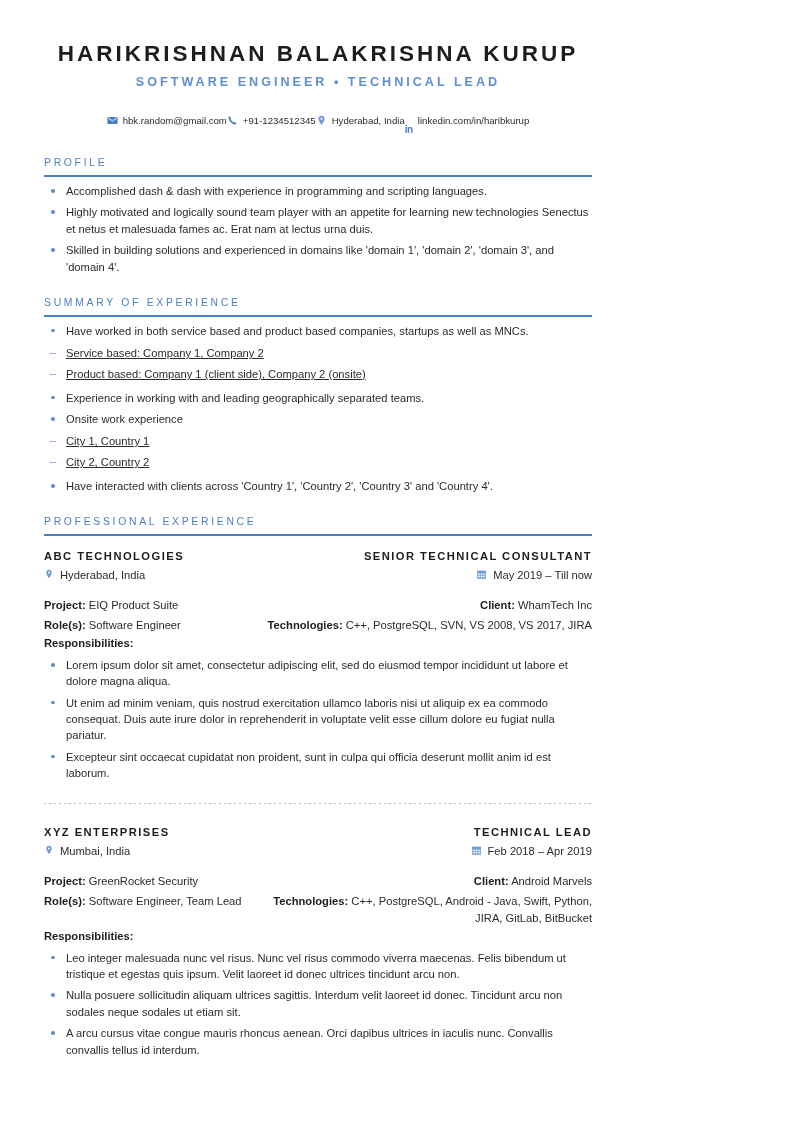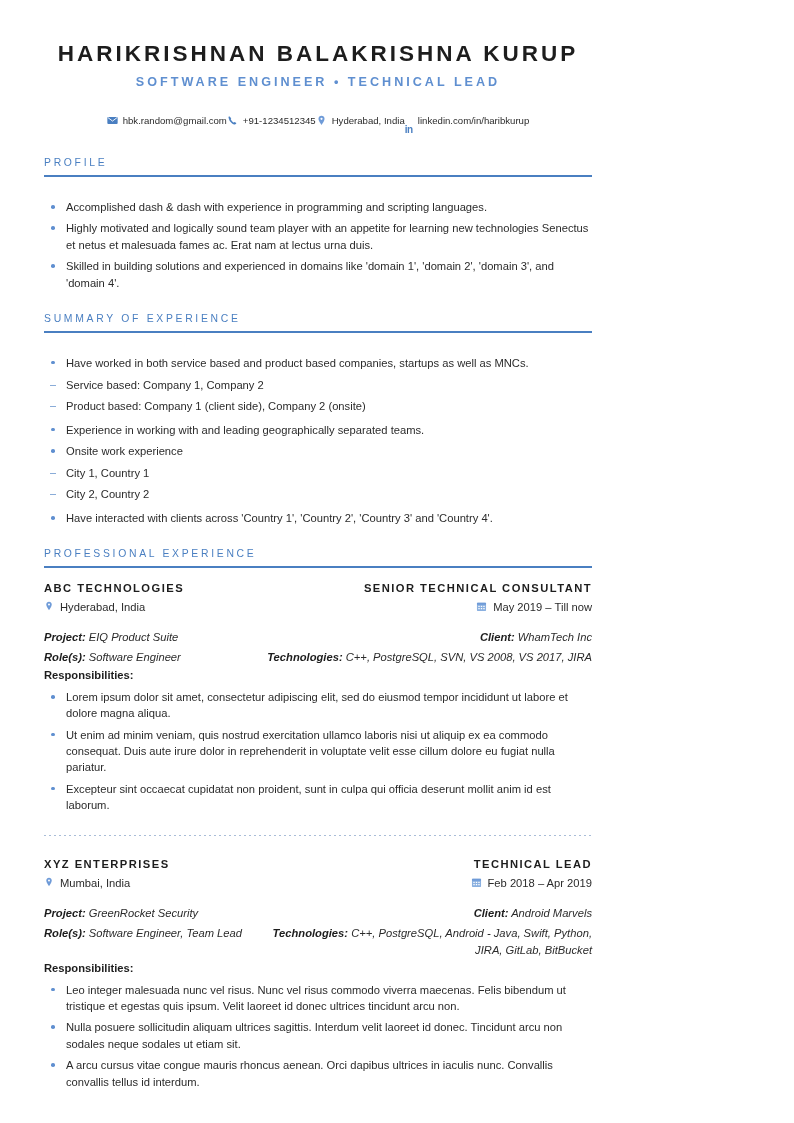--- a/index.html
+++ b/index.html
@@ -63,21 +63,21 @@
     font-weight: 400;
     letter-spacing: 2.7px;
     color: #4a7fc1;
     padding-bottom: 7px;
   }
   .section-rule {
     height: 2px;
     background: #4a7fc1;
     width: 100%;
   }
-  .section-body { padding-top: 22px; }
+  .section-body { padding-top: 6px; }
 
   
   ul.blist { list-style: none; margin: 0; padding: 0; }
   ul.blist > li {
     position: relative;
     padding-left: 22px;
     font-size: 11.2px;
     line-height: 1.46;
     color: #2b2b2b;
     margin-bottom: 5px;
@@ -85,21 +85,21 @@
   ul.blist > li::before {
     content: "";
     position: absolute;
     left: 7px;
     top: 6px;
     width: 3.6px;
     height: 3.6px;
     border-radius: 50%;
     background: #5f8fd0;
   }
-  ul.sublist { list-style: none; margin: 6px 0 7px 0; padding: 0; }
+  ul.sublist { list-style: none; margin: 6px 0 7px 0; padding: 0; text-decoration: underline; }
   ul.sublist > li {
     position: relative;
     padding-left: 22px;
     font-size: 11.2px;
     line-height: 1.5;
     color: #2b2b2b;
     margin-bottom: 4px;
   }
   ul.sublist > li::before {
     content: "";
@@ -144,21 +144,20 @@
 
   .kv-block { margin-top: 15px; }
   .kv-row {
     display: flex;
     justify-content: space-between;
     align-items: flex-start;
     gap: 18px;
     font-size: 11.2px;
     line-height: 1.5;
     margin-bottom: 3px;
-    font-style: italic;
   }
   .kv-left { flex: 0 1 auto; }
   .kv-right { flex: 1 1 auto; text-align: right; }
   .kv-k { font-weight: 700; color: #1d1d1d; }
   .kv-v { color: #2b2b2b; }
   .resp-label {
     font-size: 11.2px;
     font-weight: 700;
     color: #1d1d1d;
     margin-top: 3px;

